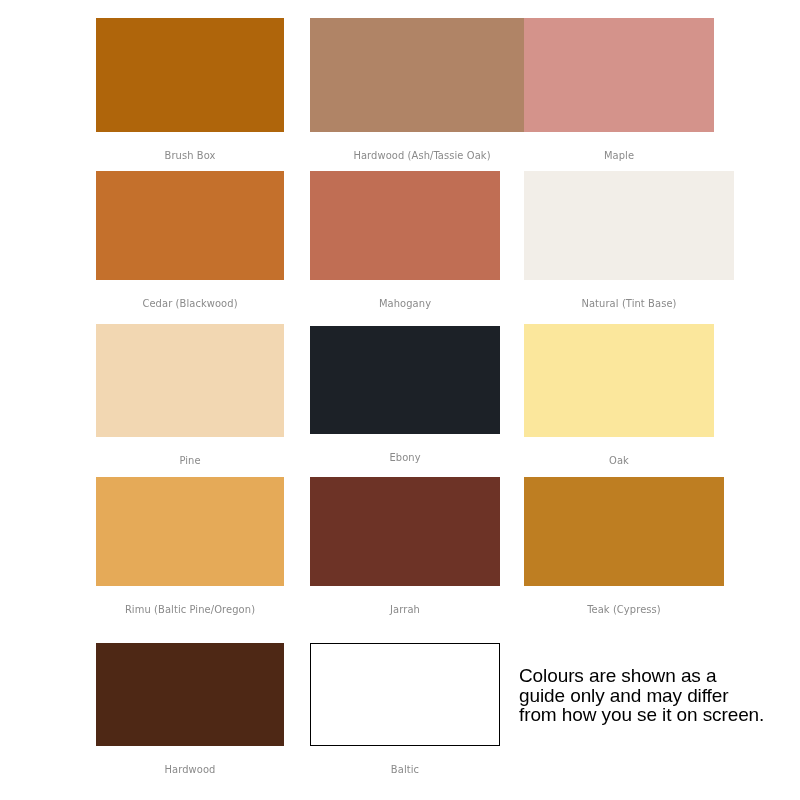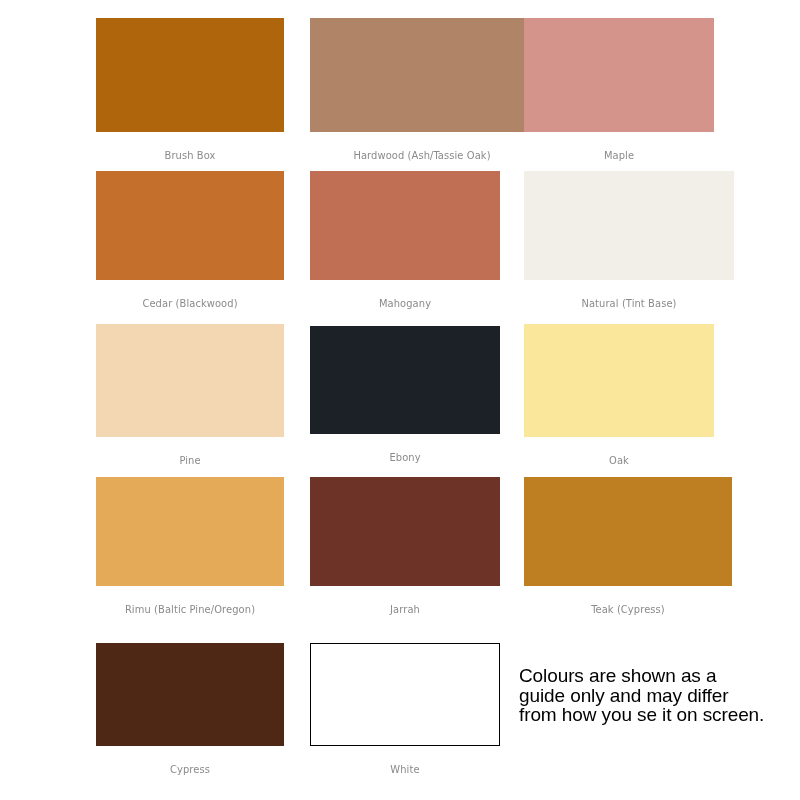--- a/index.html
+++ b/index.html
@@ -99,31 +99,31 @@
         <div class="cell-label" style="top: 130px;">Oak</div>
       </div>
       <div class="cell" style="left: 96px; top: 477px; width: 188px; height: 143px;">
         <div class="swatch" style="height: 109px; background: rgb(229, 170, 88);"></div>
         <div class="cell-label" style="top: 126px;">Rimu (Baltic Pine/Oregon)</div>
       </div>
       <div class="cell" style="left: 310px; top: 477px; width: 190px; height: 143px;">
         <div class="swatch" style="height: 109px; background: rgb(109, 51, 38);"></div>
         <div class="cell-label" style="top: 126px;">Jarrah</div>
       </div>
-      <div class="cell" style="left: 524px; top: 477px; width: 208px; height: 143px;">
+      <div class="cell" style="left: 524px; top: 477px; width: 190px; height: 143px; padding-left: 10px;">
         <div class="swatch" style="height: 109px; background: rgb(190, 126, 34);"></div>
         <div class="cell-label" style="top: 126px;">Teak (Cypress)</div>
       </div>
       <div class="cell" style="left: 96px; top: 643px; width: 188px; height: 137px;">
         <div class="swatch" style="height: 103px; background: rgb(78, 40, 21);"></div>
-        <div class="cell-label" style="top: 120px;">Cypress</div>
+        <div class="cell-label" style="top: 120px;">Hardwood</div>
       </div>
       <div class="cell" style="left: 310px; top: 643px; width: 190px; height: 137px;">
         <div class="swatch bordered" style="height: 103px;"></div>
-        <div class="cell-label" style="top: 120px;">White</div>
+        <div class="cell-label" style="top: 120px;">Baltic</div>
       </div>
     </div>
 
   <div class="disclaimer" style="left:519px; top:666px; width:252px;">
     <div>Colours are shown as a</div>
     <div>guide only and may differ</div>
     <div>from how you se it on screen.</div>
   </div>
 </div>
 

